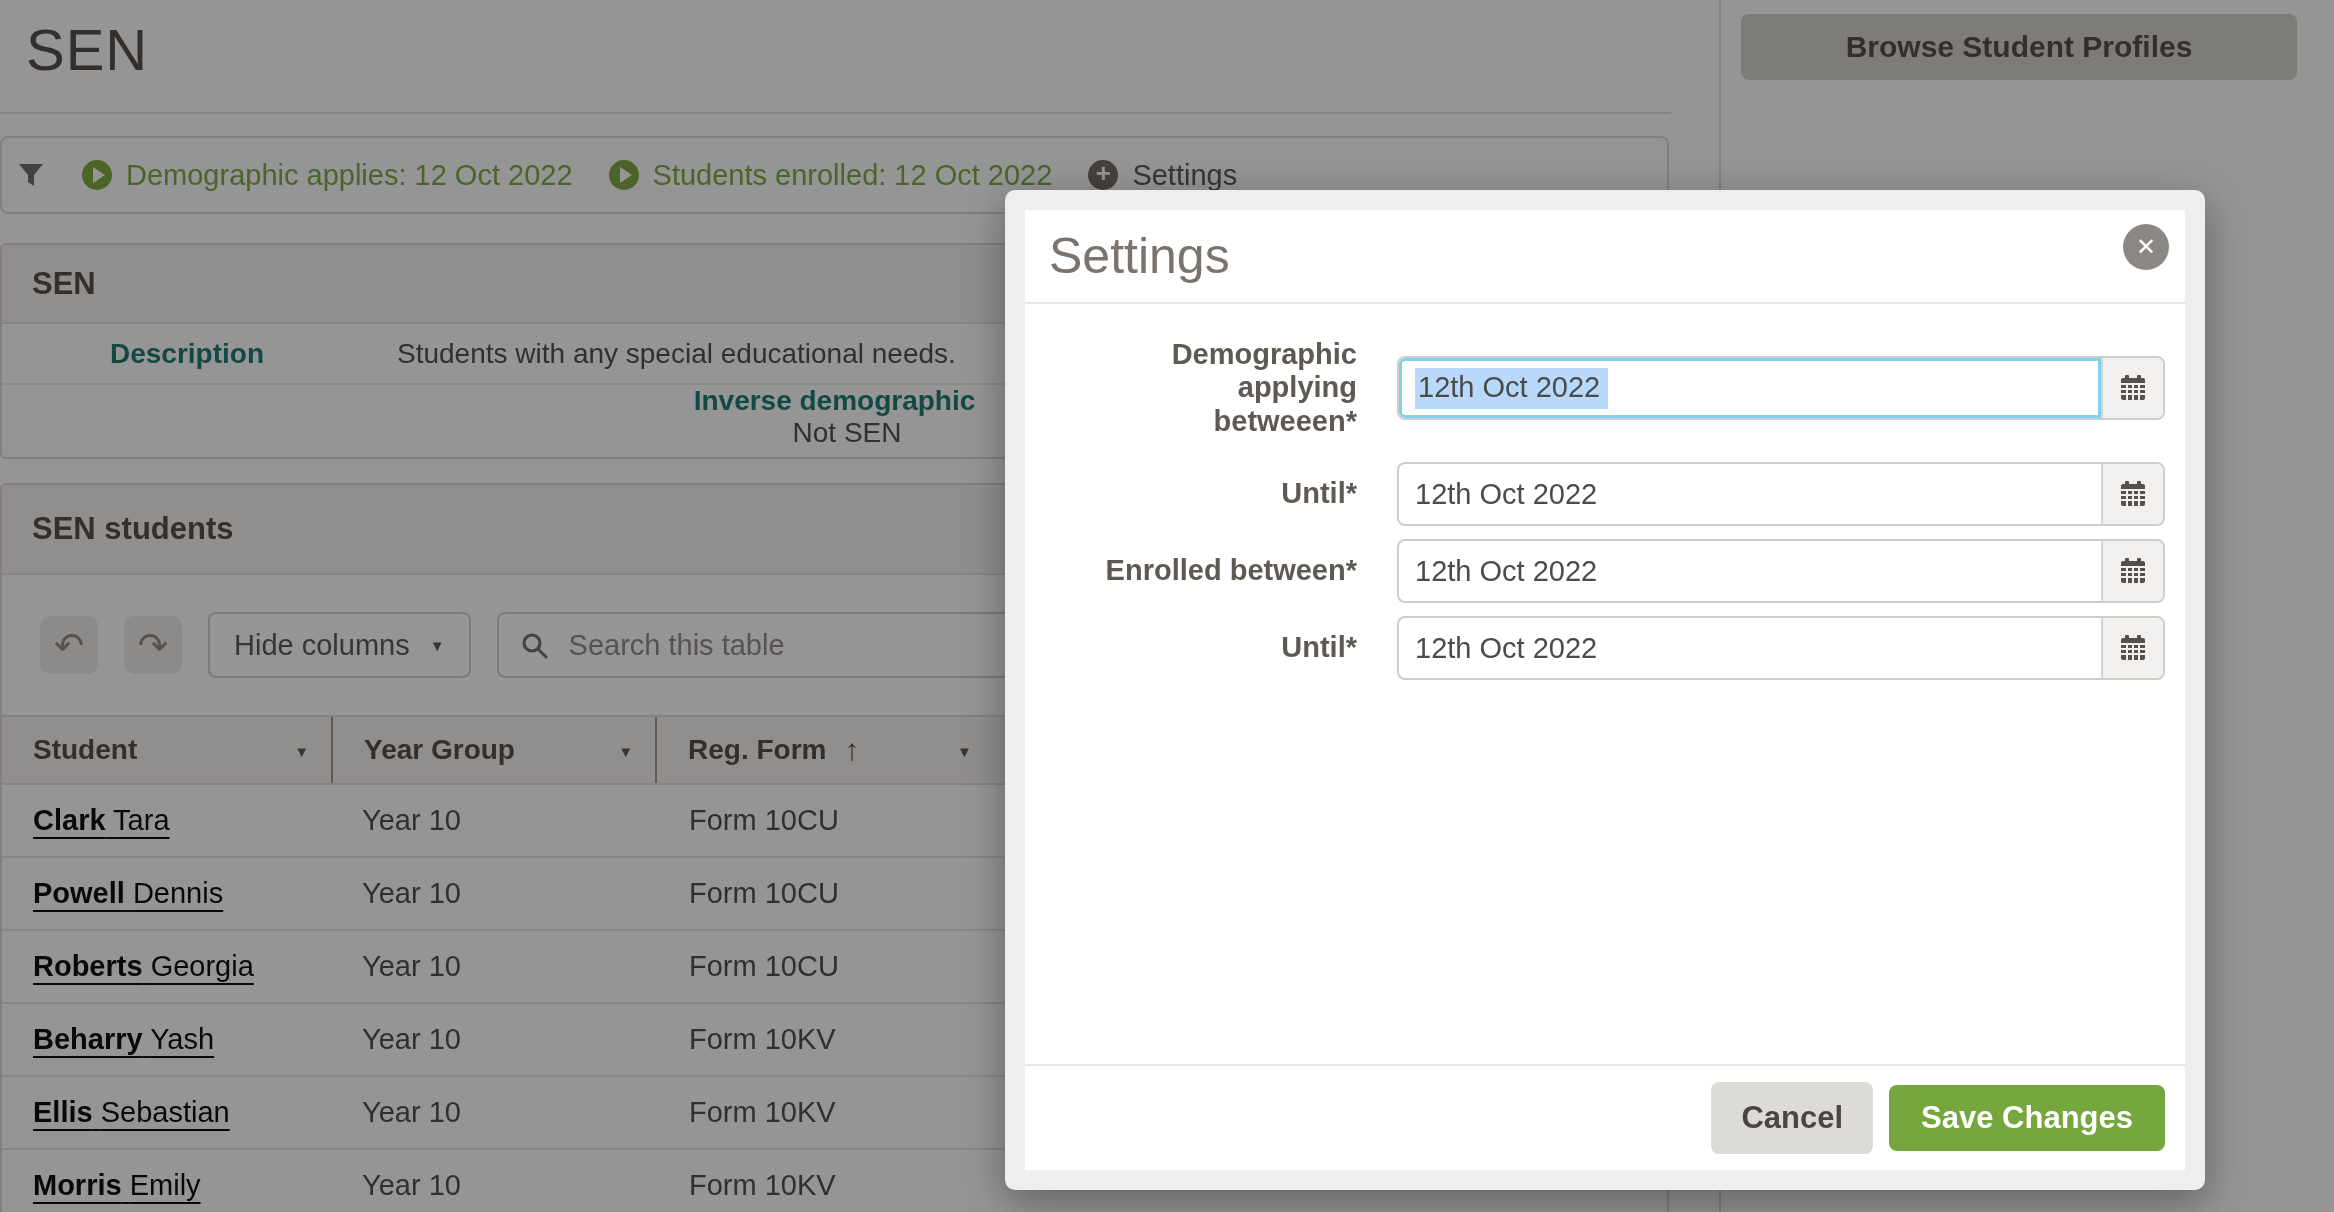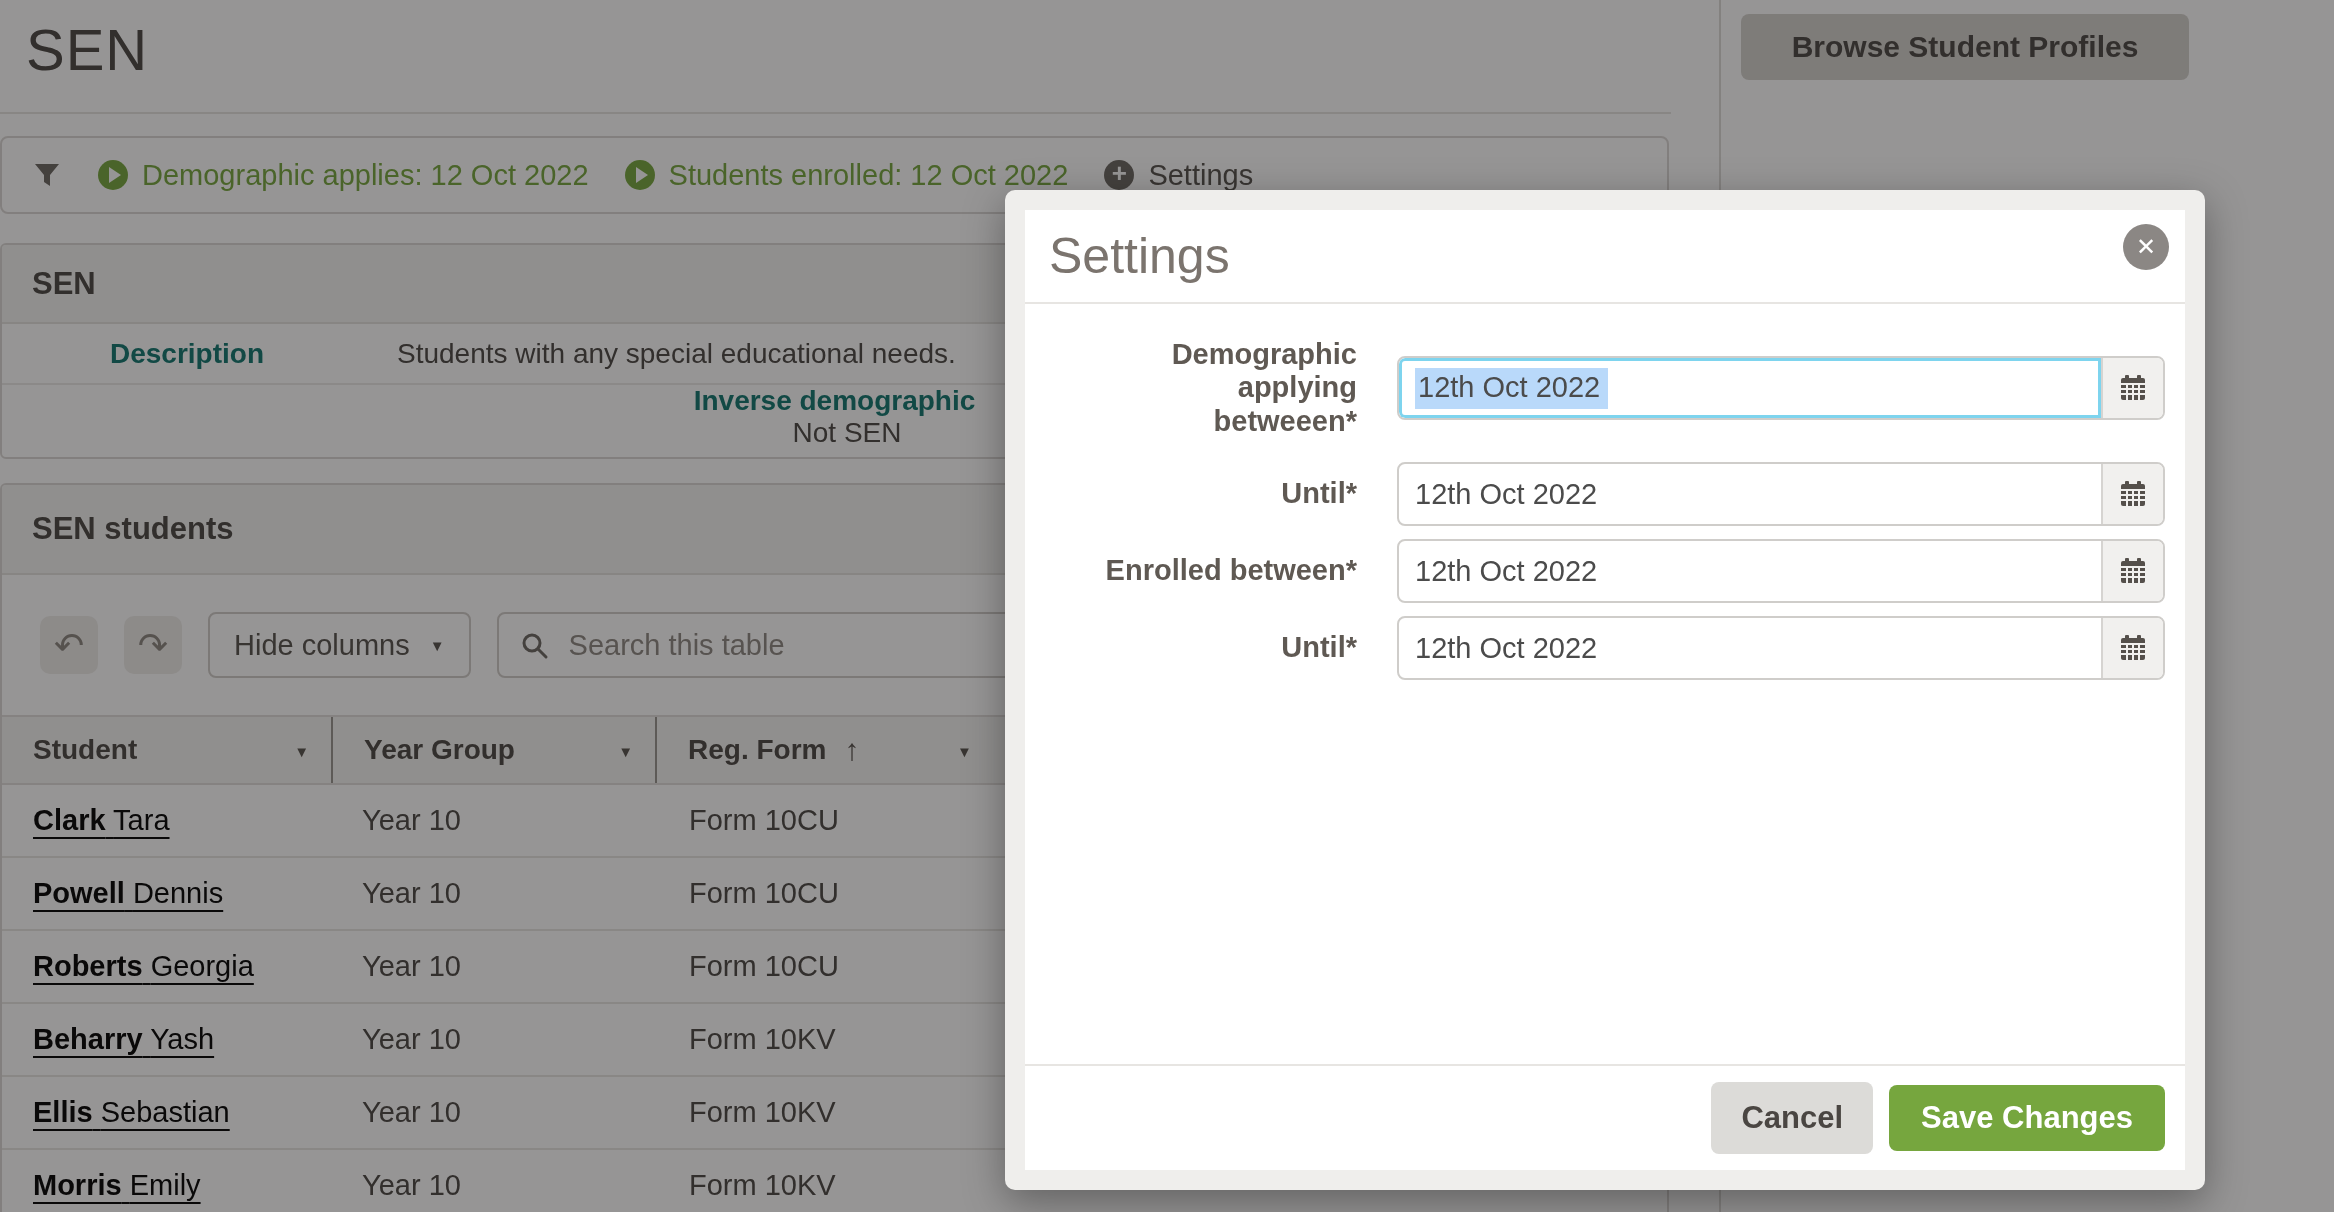--- a/index.html
+++ b/index.html
@@ -5,21 +5,21 @@
   html,body{margin:0;padding:0;}
   .screen{position:relative;width:2334px;height:1212px;overflow:hidden;background:#fff;
           font-family:"Liberation Sans","DejaVu Sans",sans-serif;color:#4a4642;}
 
   
   .content{position:absolute;left:24px;top:0;width:1671px;}
   .page-title{font-size:58px;font-weight:300;color:#4a4642;margin:16px 0 0 2px;letter-spacing:1px;}
   .title-rule{position:absolute;top:112px;left:0;width:1671px;border-top:2px solid #e6e4e1;}
 
   .filter-box{position:absolute;top:136px;left:0;width:1669px;height:78px;border:2px solid #dbd8d5;
-              border-radius:8px;display:flex;align-items:center;gap:36px;padding-left:30px;box-sizing:border-box;}
+              border-radius:8px;display:flex;align-items:center;gap:36px;padding-left:14px;box-sizing:border-box;}
   .filter-item{display:flex;align-items:center;gap:14px;font-size:29px;color:#76a73d;}
   .play-circle{width:30px;height:30px;border-radius:50%;background:#76a73d;position:relative;flex:none;}
   .play-circle::after{content:"";position:absolute;left:11px;top:7px;border-left:12px solid #fff;
                       border-top:8px solid transparent;border-bottom:8px solid transparent;}
   .settings-item{display:flex;align-items:center;gap:14px;font-size:29px;color:#55504b;}
   .plus-circle{width:30px;height:30px;border-radius:50%;background:#6b6661;color:#fff;display:flex;
                align-items:center;justify-content:center;font-size:26px;font-weight:bold;flex:none;}
   .plus-circle::before{content:"+";margin-top:-3px;}
 
   .card{position:absolute;left:0;border:2px solid #dbd8d5;border-radius:6px;background:#fff;box-sizing:border-box;overflow:hidden;}
@@ -57,21 +57,21 @@
   .sort-arrow{font-size:30px;font-weight:400;margin-left:18px;color:#55504b;}
 
   .tbl-row{display:flex;height:71px;border-bottom:2px solid #e7e5e2;align-items:center;font-size:29px;}
   .td1{width:329px;padding-left:31px;box-sizing:border-box;}
   .td2{width:324px;padding-left:31px;box-sizing:border-box;color:#4a4642;}
   .td3{flex:1;padding-left:34px;color:#4a4642;}
   .student-link{color:#000000;text-decoration:underline;text-decoration-thickness:2px;text-underline-offset:7px;cursor:pointer;}
   .student-link b{font-weight:bold;}
 
   .sidebar-divider{position:absolute;left:1719px;top:0;height:1212px;border-left:2px solid #dddad7;}
-  .browse-btn{position:absolute;left:1741px;top:14px;width:448px;height:66px;background:#d4d1cd;border-radius:8px;
+  .browse-btn{position:absolute;left:1741px;top:14px;width:556px;height:66px;background:#d4d1cd;border-radius:8px;
               font-size:30px;font-weight:bold;color:#4a4642;display:flex;align-items:center;justify-content:center;cursor:pointer;}
 
   
   .overlay{position:absolute;inset:0;background:rgba(22,21,19,0.45);z-index:10;}
   .modal{position:absolute;left:1005px;top:190px;width:1200px;height:1000px;background:#efeeec;border-radius:10px;
          padding:20px;box-sizing:border-box;z-index:20;box-shadow:0 12px 40px rgba(0,0,0,0.35);}
   .modal-inner{background:#fff;width:100%;height:100%;display:flex;flex-direction:column;position:relative;box-sizing:border-box;}
   .modal-header{height:92px;border-bottom:2px solid #e7e5e2;display:flex;align-items:center;padding-left:24px;flex:none;position:relative;}
   .modal-title{font-size:50px;font-weight:300;color:#7b746e;}
   .modal-close{position:absolute;right:16px;top:14px;width:46px;height:46px;border-radius:50%;background:#8b8784;

